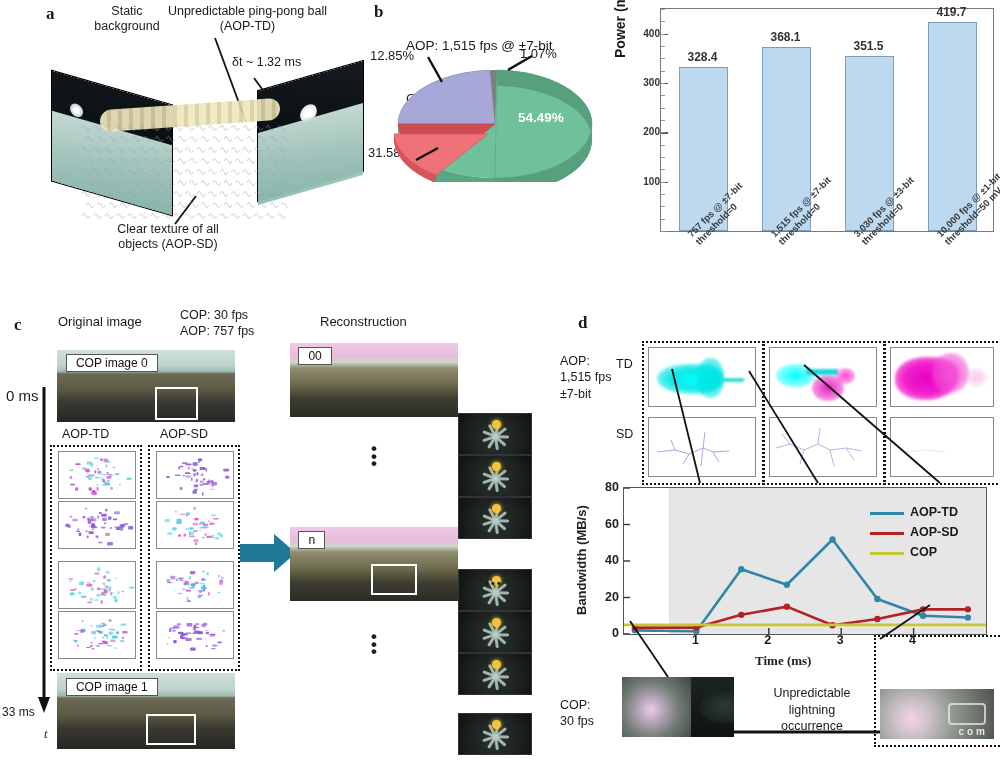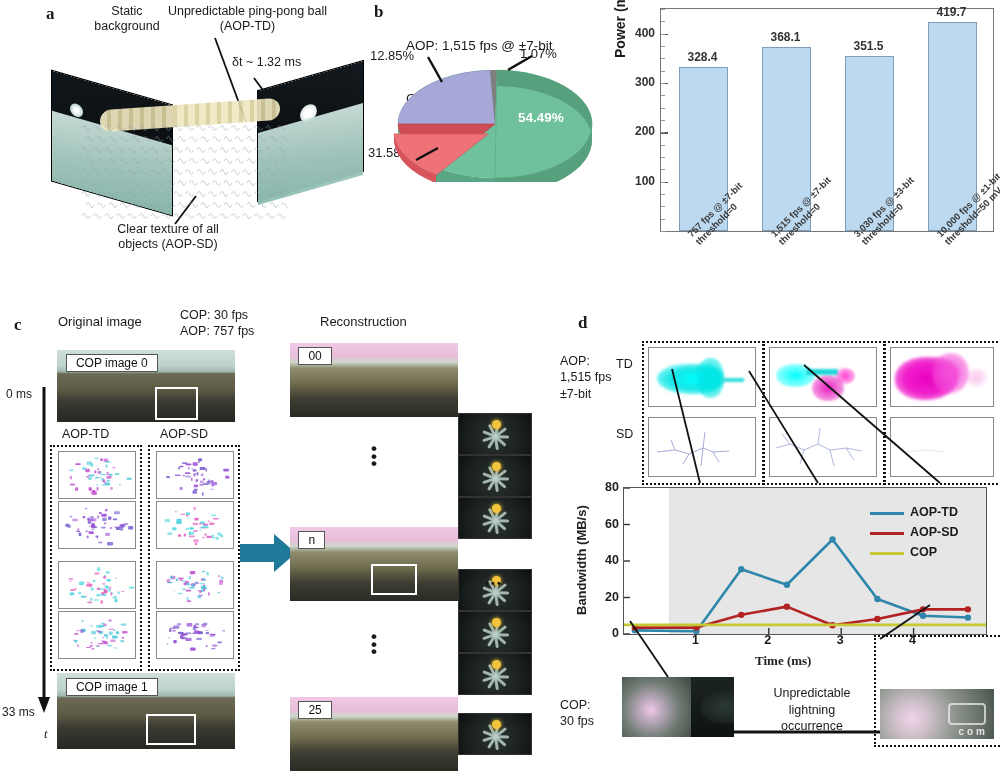--- a/index.html
+++ b/index.html
@@ -36,21 +36,21 @@
   
   .legend-sw{width:21px;height:14px;display:inline-block;vertical-align:middle;
      border:1px solid #7a7a7a;}
   .legend-txt{font-size:12.5px;vertical-align:middle;margin-left:7px;}
 
   
   #barchart{left:660px;top:8px;width:332px;height:222px;
      border:1.3px solid #777;background:#fff;}
   .bar{position:absolute;bottom:0;background:#bcd9f0;border:1px solid #7c9dbb;}
   .barlab{position:absolute;font-size:12px;text-align:center;font-weight:bold;color:#333;}
-  .ytick{position:absolute;right:100%;margin-right:5px;font-size:12px;
+  .ytick{position:absolute;right:100%;font-size:10px;
      transform:translateY(-50%);white-space:nowrap;font-weight:bold;color:#333;}
   .xlab{position:absolute;font-size:9.5px;line-height:1.12;white-space:nowrap;
      transform-origin:left top;transform:rotate(-45deg);font-weight:bold;color:#3a3a3a;}
 
   
   .imgbox{position:absolute;overflow:hidden;background:#a16207;}
   .carimg{width:100%;height:100%;
      background:
        linear-gradient(180deg,#cfe0d8 0%,#bcd2cb 22%,#9fb8b0 30%,#6c6a55 33%,#5d5a44 55%,#3a3a32 72%,#272723 100%);
      position:relative;}
@@ -390,21 +390,21 @@
 <div class="abs" id="panel-c" style="left:0;top:305px;width:560px;height:476px;">
   <div class="abs pl" style="left:14px;top:10px;">c</div>
 
   <div class="abs" style="left:58px;top:9px;font-size:13px;">Original image</div>
   <div class="abs" style="left:180px;top:2px;font-size:12.5px;line-height:1.28;">
     <div>COP: 30 fps</div>
     <div>AOP: 757 fps</div>
   </div>
   <div class="abs" style="left:320px;top:9px;font-size:13px;">Reconstruction</div>
 
-  <div class="abs" style="left:6px;top:82px;font-size:12px;">0 ms</div>
+  <div class="abs" style="left:6px;top:82px;font-size:15px;">0 ms</div>
   <div class="abs" style="left:2px;top:400px;font-size:12px;">33 ms</div>
   <div class="abs" style="left:44px;top:422px;font-size:12.5px;font-style:italic;font-family:'Liberation Serif',serif;">t</div>
   <svg class="abs" style="left:36px;top:82px;width:20px;height:330px;">
     <line x1="8" y1="0" x2="8" y2="314" stroke="#111" stroke-width="3"></line>
     <polygon points="8,326 2,310 14,310" fill="#111"></polygon>
   </svg>
 
   <div class="imgbox" style="left:57px;top:45px;width:178px;height:72px;">
     <div class="carimg">
       <div class="cartag">COP image 0</div>
@@ -437,25 +437,20 @@
       </div>
   </div>
   <div class="abs vdots" style="left:290px;top:140px;width:168px;">•<br>•<br>•</div>
   <div class="imgbox" style="left:290px;top:222px;width:168px;height:74px;">
     <div class="carimg recon">
       <div class="cartag">n</div>
       <div class="carbox" style="left:48%;top:50%;width:25%;height:36%;"></div>
     </div>
   </div>
   <div class="abs vdots" style="left:290px;top:328px;width:168px;">•<br>•<br>•</div>
-  <div class="imgbox" style="left:290px;top:392px;width:168px;height:74px;">
-    <div class="carimg recon">
-        <div class="cartag">25</div>
-      </div>
-  </div>
 
   <div class="abs" id="wheel-strip" style="left:458px;top:108px;width:72px;height:360px;">
       <div class="imgbox" style="left: 0px; top: 0px; width: 72px; height: 40px; border: 1px solid rgb(51, 51, 51);">
         <div class="wheel">
           <div class="spoke" style="transform:rotate(12deg);"></div>
           <div class="spoke" style="transform:rotate(52deg);"></div>
           <div class="spoke" style="transform:rotate(92deg);"></div>
           <div class="spoke" style="transform:rotate(132deg);"></div>
           <div class="spoke" style="transform:rotate(172deg);"></div>
           <div class="spoke" style="transform:rotate(212deg);"></div>

